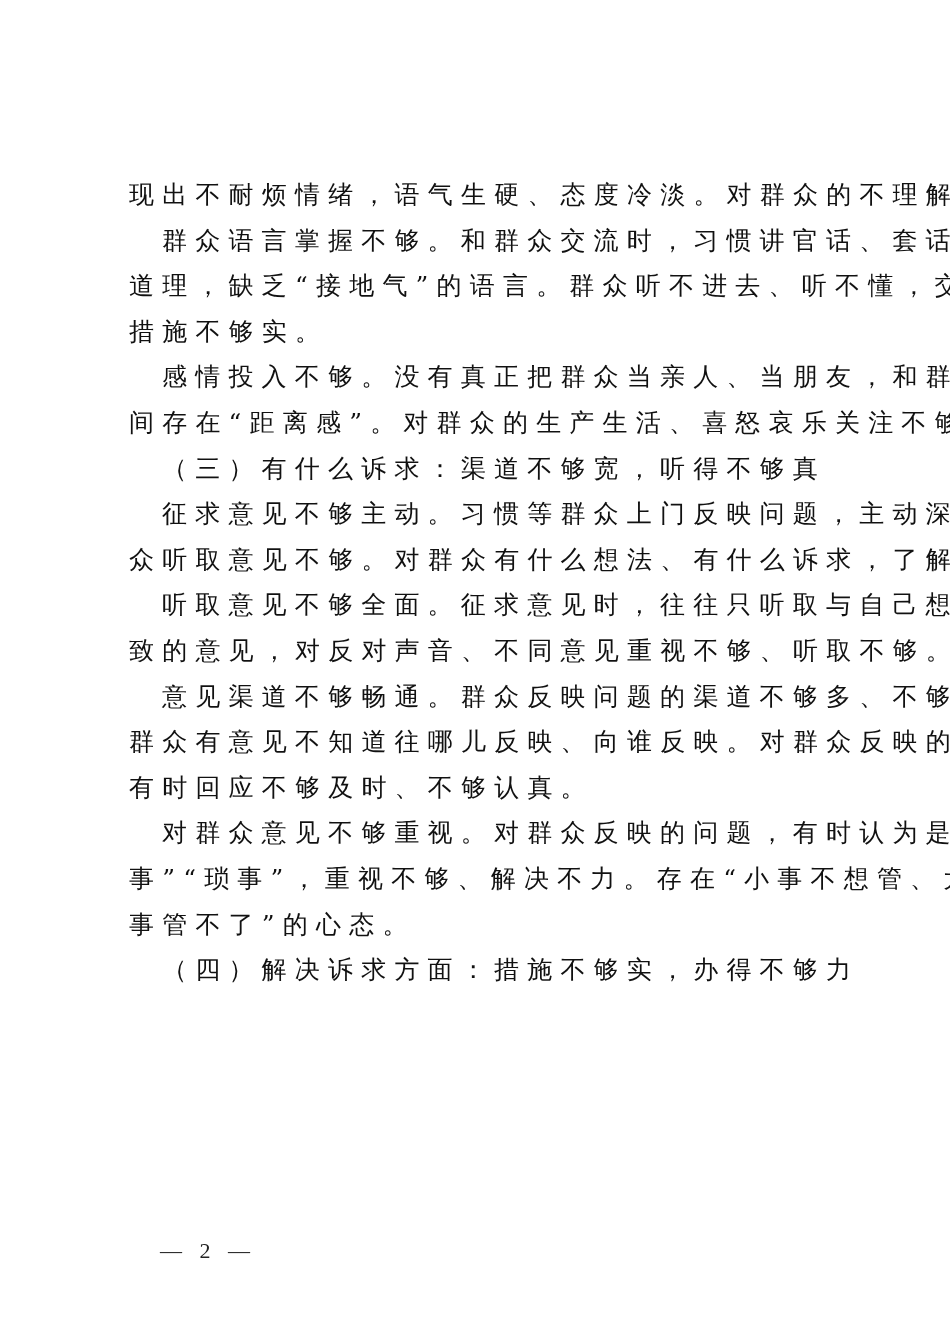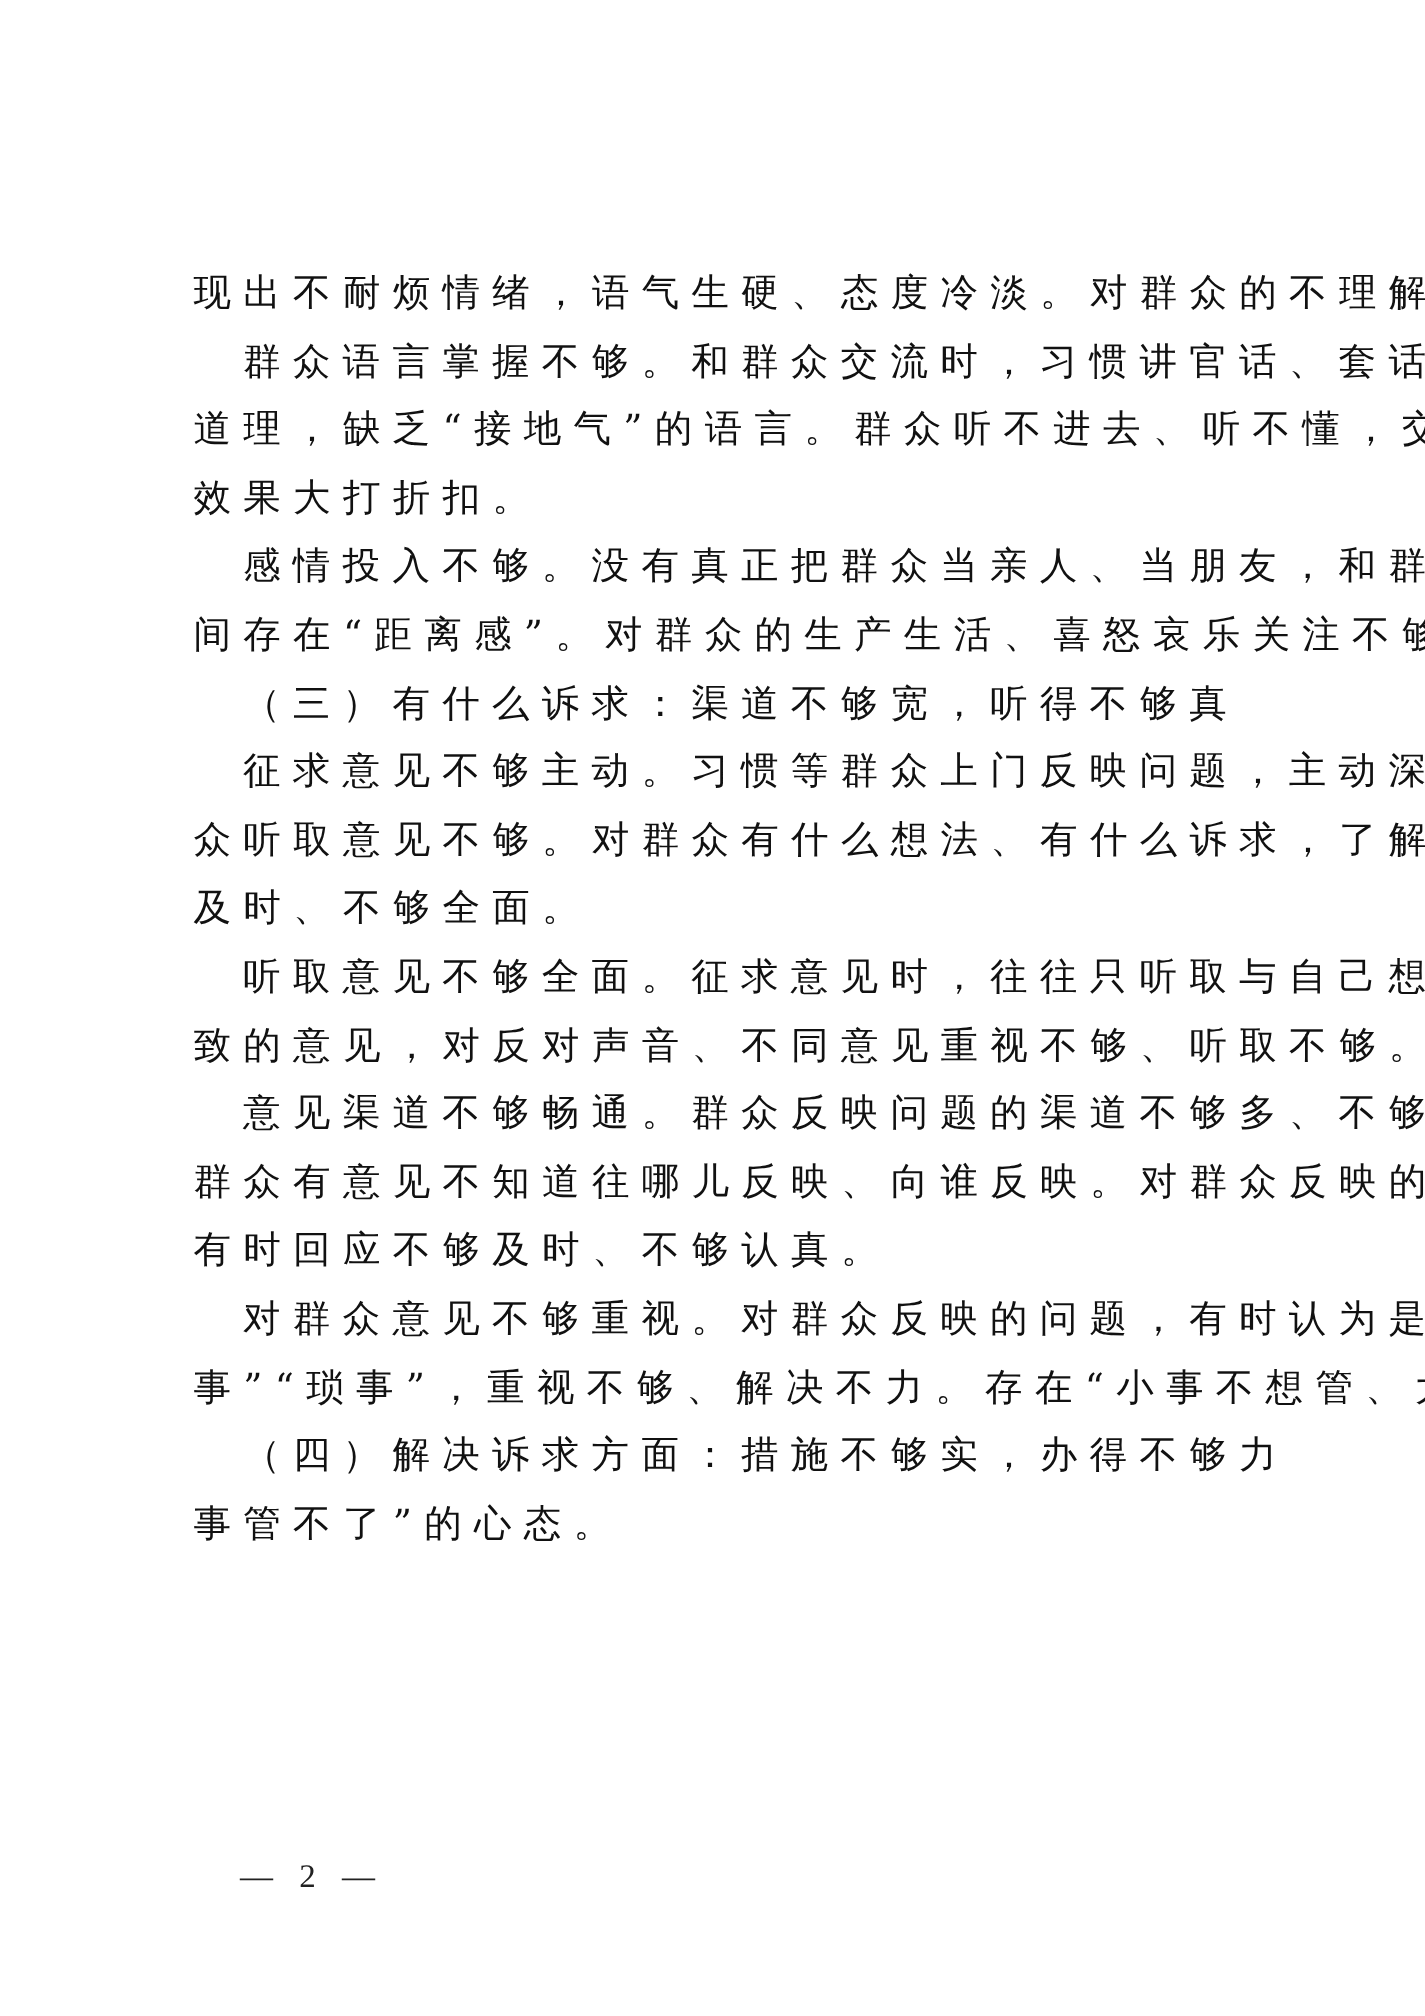--- a/index.html
+++ b/index.html
@@ -53,32 +53,31 @@
     }
   </style>
 </head>
 <body>
 
 <div class="page">
   <div class="body-text">
     <div class="line">现出不耐烦情绪，语气生硬、态度冷淡。对群众的不理解、不</div>
     <div class="line indent">群众语言掌握不够。和群众交流时，习惯讲官话、套话、大</div>
     <div class="line">道理，缺乏“接地气”的语言。群众听不进去、听不懂，交流</div>
-    <div class="line">效果大打折扣。</div>
+    <div class="line">措施不够实。</div>
     <div class="line indent">感情投入不够。没有真正把群众当亲人、当朋友，和群众之</div>
     <div class="line">间存在“距离感”。对群众的生产生活、喜怒哀乐关注不够，</div>
     <div class="line heading">（三）有什么诉求：渠道不够宽，听得不够真</div>
     <div class="line indent">征求意见不够主动。习惯等群众上门反映问题，主动深入群</div>
     <div class="line">众听取意见不够。对群众有什么想法、有什么诉求，了解不够</div>
-    <div class="line">及时、不够全面。</div>
     <div class="line indent">听取意见不够全面。征求意见时，往往只听取与自己想法一</div>
     <div class="line">致的意见，对反对声音、不同意见重视不够、听取不够。存在</div>
     <div class="line indent">意见渠道不够畅通。群众反映问题的渠道不够多、不够畅通，</div>
     <div class="line">群众有意见不知道往哪儿反映、向谁反映。对群众反映的问题，</div>
     <div class="line">有时回应不够及时、不够认真。</div>
     <div class="line indent">对群众意见不够重视。对群众反映的问题，有时认为是“小</div>
     <div class="line">事”“琐事”，重视不够、解决不力。存在“小事不想管、大</div>
+    <div class="line">事管不了”的心态。</div>
     <div class="line heading">（四）解决诉求方面：措施不够实，办得不够力</div>
-    <div class="line">事管不了”的心态。</div>
   </div>
 
   <div class="page-number">— 2 —</div>
 </div>
 
 </body></html>

